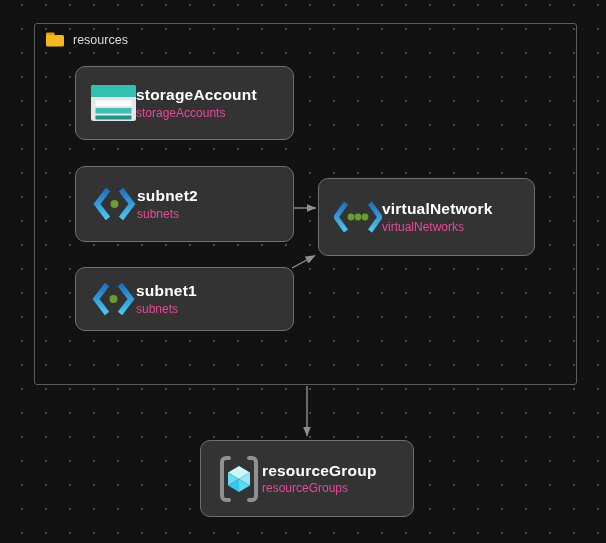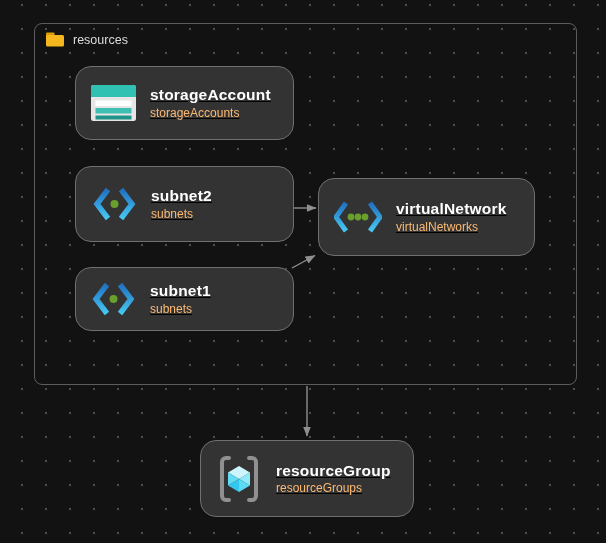--- a/index.html
+++ b/index.html
@@ -5,33 +5,33 @@
   html,body{margin:0;padding:0;background:#121212;}
   .canvas{
     position:relative;width:606px;height:543px;overflow:hidden;
     background-color:#121212;
     background-image:radial-gradient(circle,#4d4d4d 1.1px,transparent 1.3px);
     background-size:24px 24px;background-position:10px 17px;
     font-family:"Liberation Sans",sans-serif;
   }
   .group{
     position:absolute;left:34px;top:23px;width:543px;height:362px;
-    border:1px solid #5c5c5c;border-radius:8px;box-sizing:border-box;
+    border:1px solid #5c5c5c;border-radius:3px;box-sizing:border-box;
   }
   .group-header{
     position:absolute;left:11px;top:8px;display:flex;align-items:center;gap:9px;
   }
   .group-label{font-size:12.5px;color:#dcdcdc;}
   .node{
-    position:absolute;background:#333333;border:1px solid #6f6f6f;border-radius:16px;
-    box-sizing:border-box;display:flex;align-items:center;gap:14px;padding:0 10px 0 15px;text-decoration:underline;
+    position:absolute;background:#333333;border:1px solid #6f6f6f;border-radius:10px;
+    box-sizing:border-box;display:flex;align-items:center;gap:0;padding:0 10px 0 15px;
   }
   .node-text{display:flex;flex-direction:column;}
   .node-title{font-size:15.5px;font-weight:600;color:#ffffff;letter-spacing:.2px;line-height:1.15;}
-  .node-sub{font-size:12px;color:#fdba74;margin-top:3px;line-height:1.1;}
+  .node-sub{font-size:12px;color:#ec4899;margin-top:3px;line-height:1.1;}
   .icon{flex:0 0 auto;display:block;}
   #storage-account-node{left:75px;top:66px;width:219px;height:74px;}
   #subnet2-node{left:75px;top:166px;width:219px;height:76px;padding-left:16px;}
   #subnet1-node{left:75px;top:267px;width:219px;height:64px;}
   #virtual-network-node{left:318px;top:178px;width:217px;height:78px;}
   #resource-group-node{left:200px;top:440px;width:214px;height:77px;}
   .edges{position:absolute;left:0;top:0;pointer-events:none;}
 </style>
 </head>
 <body>

